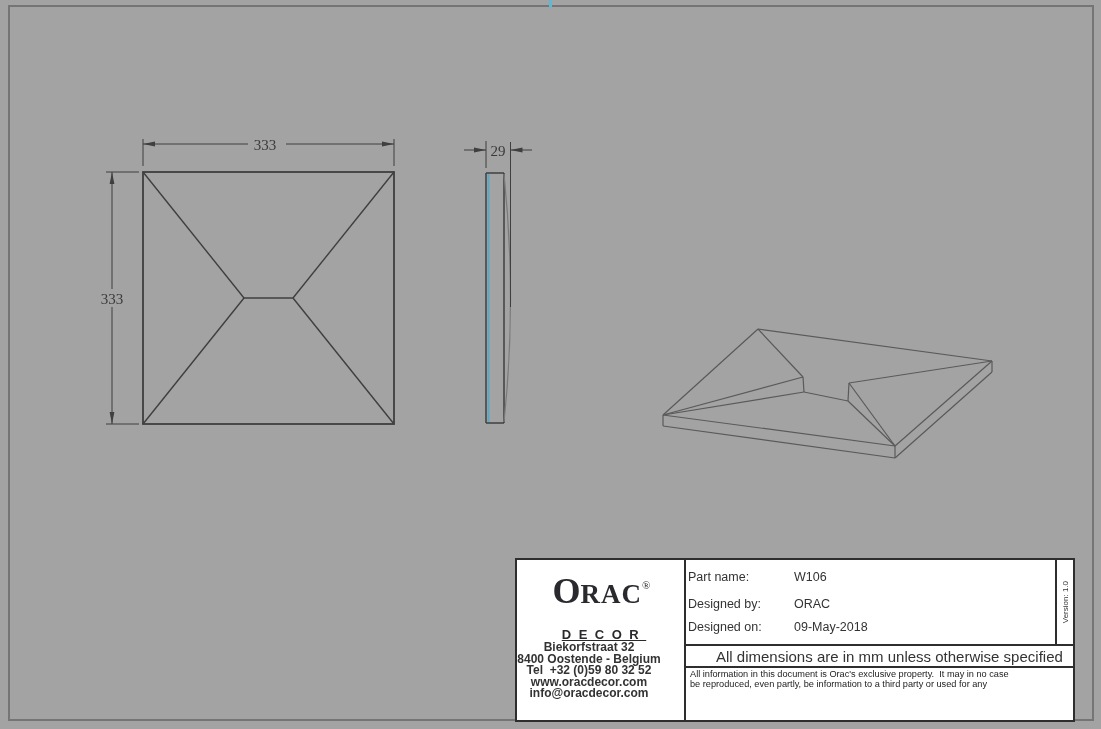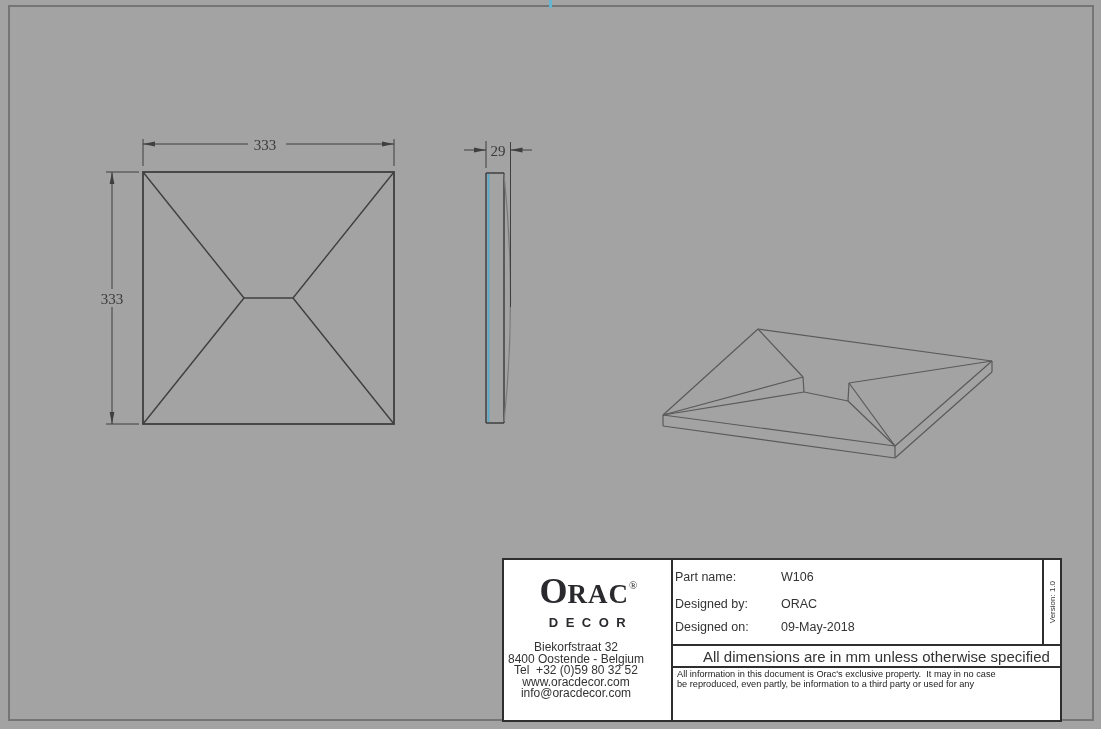--- a/index.html
+++ b/index.html
@@ -7,38 +7,38 @@
     position:relative;width:1101px;height:729px;background:#a3a3a3;overflow:hidden;
     font-family:"Liberation Sans",sans-serif;color:#2f2f2f;
   }
   .frame{position:absolute;left:8px;top:5px;width:1086px;height:716px;
     border:2px solid #757575;box-sizing:border-box;}
   .top-tick{position:absolute;left:549px;top:0;width:3px;height:8px;background:#65b6d0;}
   svg.drawing{position:absolute;left:0;top:0;}
   svg text{font-family:"Liberation Serif",serif;fill:#3a3a3a;}
 
   
-  .titleblock{position:absolute;left:502px;top:558px;width:560px;height:164px;
+  .titleblock{position:absolute;left:515px;top:558px;width:560px;height:164px;
     border:2px solid #2e2e2e;box-sizing:border-box;background:#fff;}
   .tb-line{position:absolute;background:#2e2e2e;}
   .tb-vmain{left:167px;top:0;width:2px;height:160px;}
   .tb-vversion{left:538px;top:0;width:2px;height:85px;}
   .tb-h1{left:167px;top:84px;width:389px;height:2px;}
   .tb-h2{left:167px;top:106px;width:389px;height:2px;}
 
   .logo{position:absolute;left:0;top:10px;width:169px;text-align:center;color:#2a2a2e;}
   .logo-line1{font-family:"Liberation Serif",serif;line-height:30px;white-space:pre;}
   .logo-o{font-size:36px;font-weight:bold;}
   .logo-rac{font-size:27px;font-weight:bold;letter-spacing:1px;}
   .logo-reg{font-size:11px;vertical-align:14px;}
-  .logo-line2{font-size:13px;letter-spacing:7.5px;margin-top:2px;margin-left:5px;
-    font-weight:bold;color:#2a2a2e;}
+  .logo-line2{font-size:13px;letter-spacing:7.5px;margin-top:14px;margin-left:5px;
+    font-weight:bold;color:#2a2a2e;text-decoration:underline;}
 
   .address{position:absolute;left:0;top:82px;width:144px;text-align:center;
-    font-size:12px;line-height:11.6px;color:#333;}
+    font-size:12px;line-height:11.6px;color:#333;font-weight:bold;}
   .address div{white-space:pre;}
 
   .field-row{position:absolute;height:15px;font-size:12.5px;color:#333;}
   .field-label{position:absolute;left:171px;width:100px;text-align:left;white-space:pre;}
   .field-value{position:absolute;left:277px;white-space:pre;}
 
   .dim-note{position:absolute;left:169px;top:86px;width:387px;height:20px;
     font-size:15px;display:flex;align-items:center;padding-left:6px;
     box-sizing:border-box;white-space:pre;color:#333;margin-left:24px;}
 

